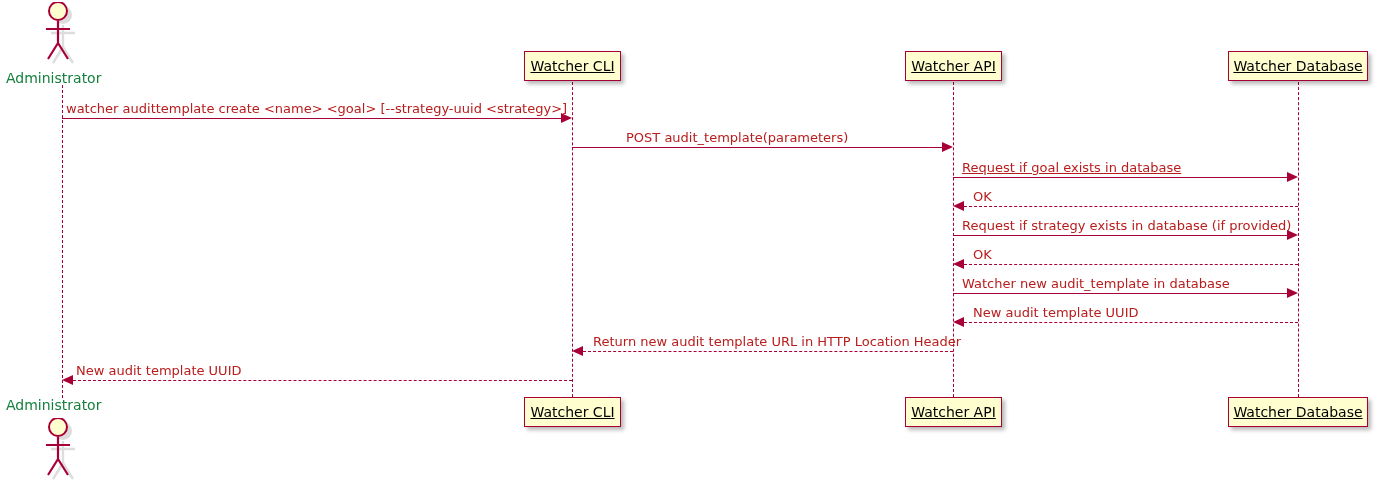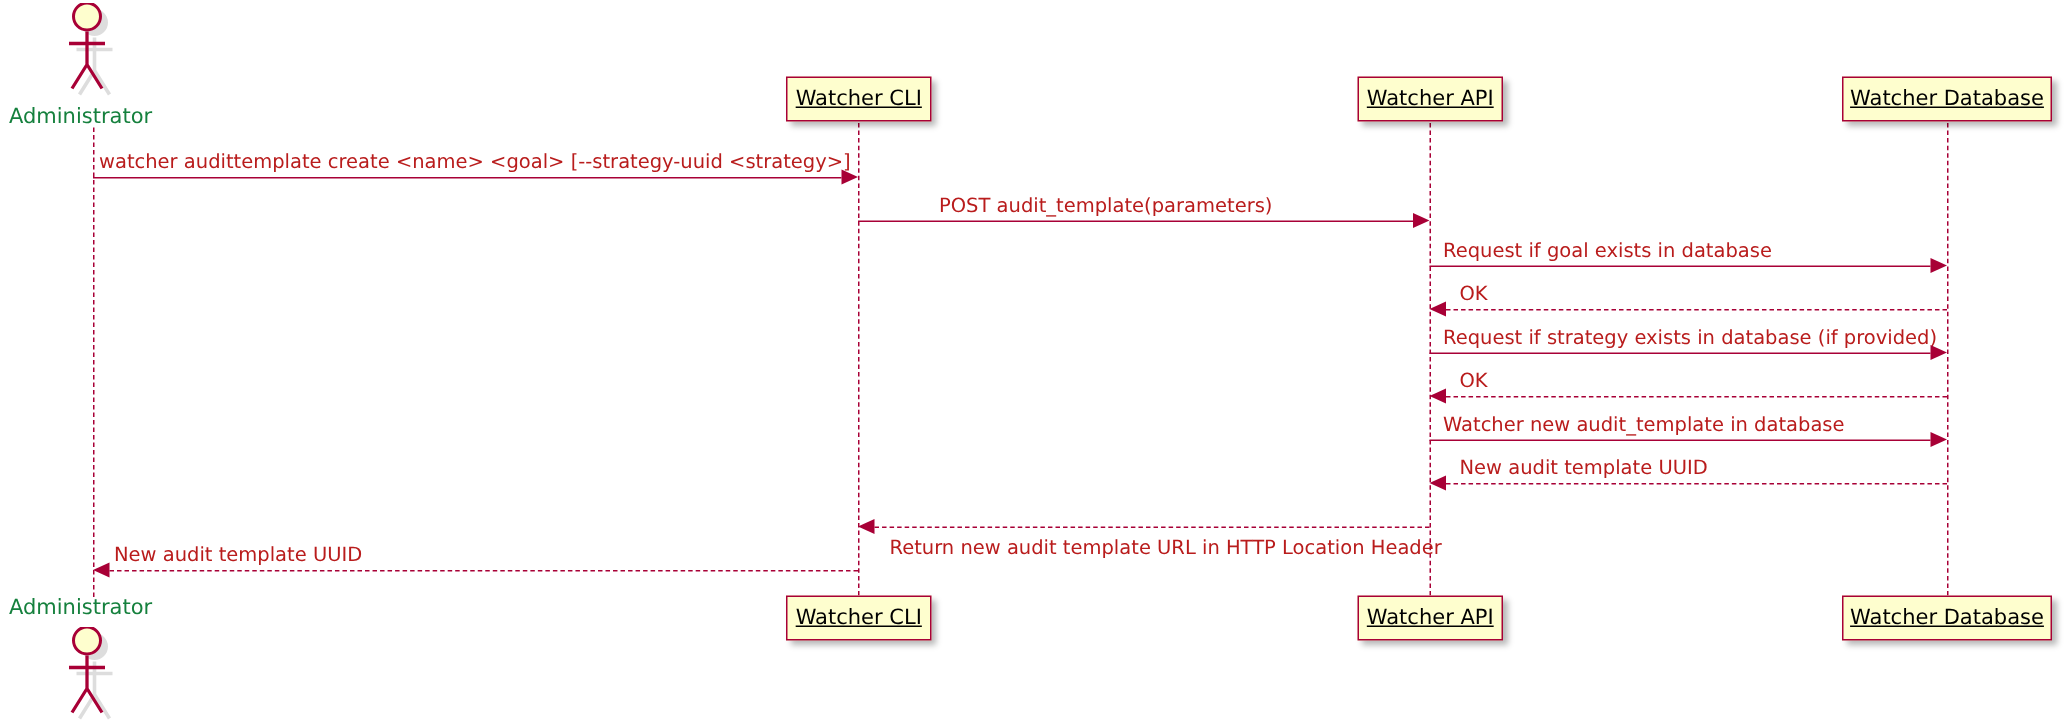--- a/index.html
+++ b/index.html
@@ -118,21 +118,21 @@
   </div>
 
   <div class="msg-label" style="left:66px; top:102px;">watcher audittemplate create &lt;name&gt; &lt;goal&gt; [--strategy-uuid &lt;strategy&gt;]</div>
   <div class="msg-line" style="left:62px; top:118px; width:499px;"></div>
   <div class="arrow-head right" style="left:561px; top:113px;"></div>
 
   <div class="msg-label" style="left:578px; top:131px;margin-left:48px;">POST audit_template(parameters)</div>
   <div class="msg-line" style="left:572px; top:147px; width:370px;"></div>
   <div class="arrow-head right" style="left:942px; top:142px;"></div>
 
-  <div class="msg-label" style="left:962px; top:161px;">Request if goal exists in database</div>
+  <div class="msg-label" style="left:962px; top:161px;text-decoration:underline;">Request if goal exists in database</div>
   <div class="msg-line" style="left:953px; top:177px; width:334px;"></div>
   <div class="arrow-head right" style="left:1287px; top:172px;"></div>
 
   <div class="msg-label" style="left:973px; top:190px;">OK</div>
   <div class="msg-line dashed" style="left:964px; top:206px; width:334px;"></div>
   <div class="arrow-head left" style="left:953px; top:201px;"></div>
 
   <div class="msg-label" style="left:962px; top:219px;text-align:center;">Request if strategy exists in database (if provided)</div>
   <div class="msg-line" style="left:953px; top:235px; width:334px;"></div>
   <div class="arrow-head right" style="left:1287px; top:230px;"></div>
@@ -142,21 +142,21 @@
   <div class="arrow-head left" style="left:953px; top:259px;"></div>
 
   <div class="msg-label" style="left:962px; top:277px;">Watcher new audit_template in database</div>
   <div class="msg-line" style="left:953px; top:293px; width:334px;"></div>
   <div class="arrow-head right" style="left:1287px; top:288px;"></div>
 
   <div class="msg-label" style="left:973px; top:306px;">New audit template UUID</div>
   <div class="msg-line dashed" style="left:964px; top:322px; width:334px;"></div>
   <div class="arrow-head left" style="left:953px; top:317px;"></div>
 
-  <div class="msg-label" style="left:593px; top:335px;margin-top:24px;">Return new audit template URL in HTTP Location Header</div>
+  <div class="msg-label" style="left:593px; top:335px;">Return new audit template URL in HTTP Location Header</div>
   <div class="msg-line dashed" style="left:583px; top:351px; width:370px;"></div>
   <div class="arrow-head left" style="left:572px; top:346px;"></div>
 
   <div class="msg-label" style="left:76px; top:364px;">New audit template UUID</div>
   <div class="msg-line dashed" style="left:73px; top:380px; width:499px;"></div>
   <div class="arrow-head left" style="left:62px; top:375px;"></div>
 
   <div class="actor-label" style="left:6px; top:398px;">Administrator</div>
   <div class="actor-figure" style="left:32px; top:418px; width:62px; height:62px;">
     <svg width="62" height="62" viewBox="0 0 62 62" aria-hidden="true">

